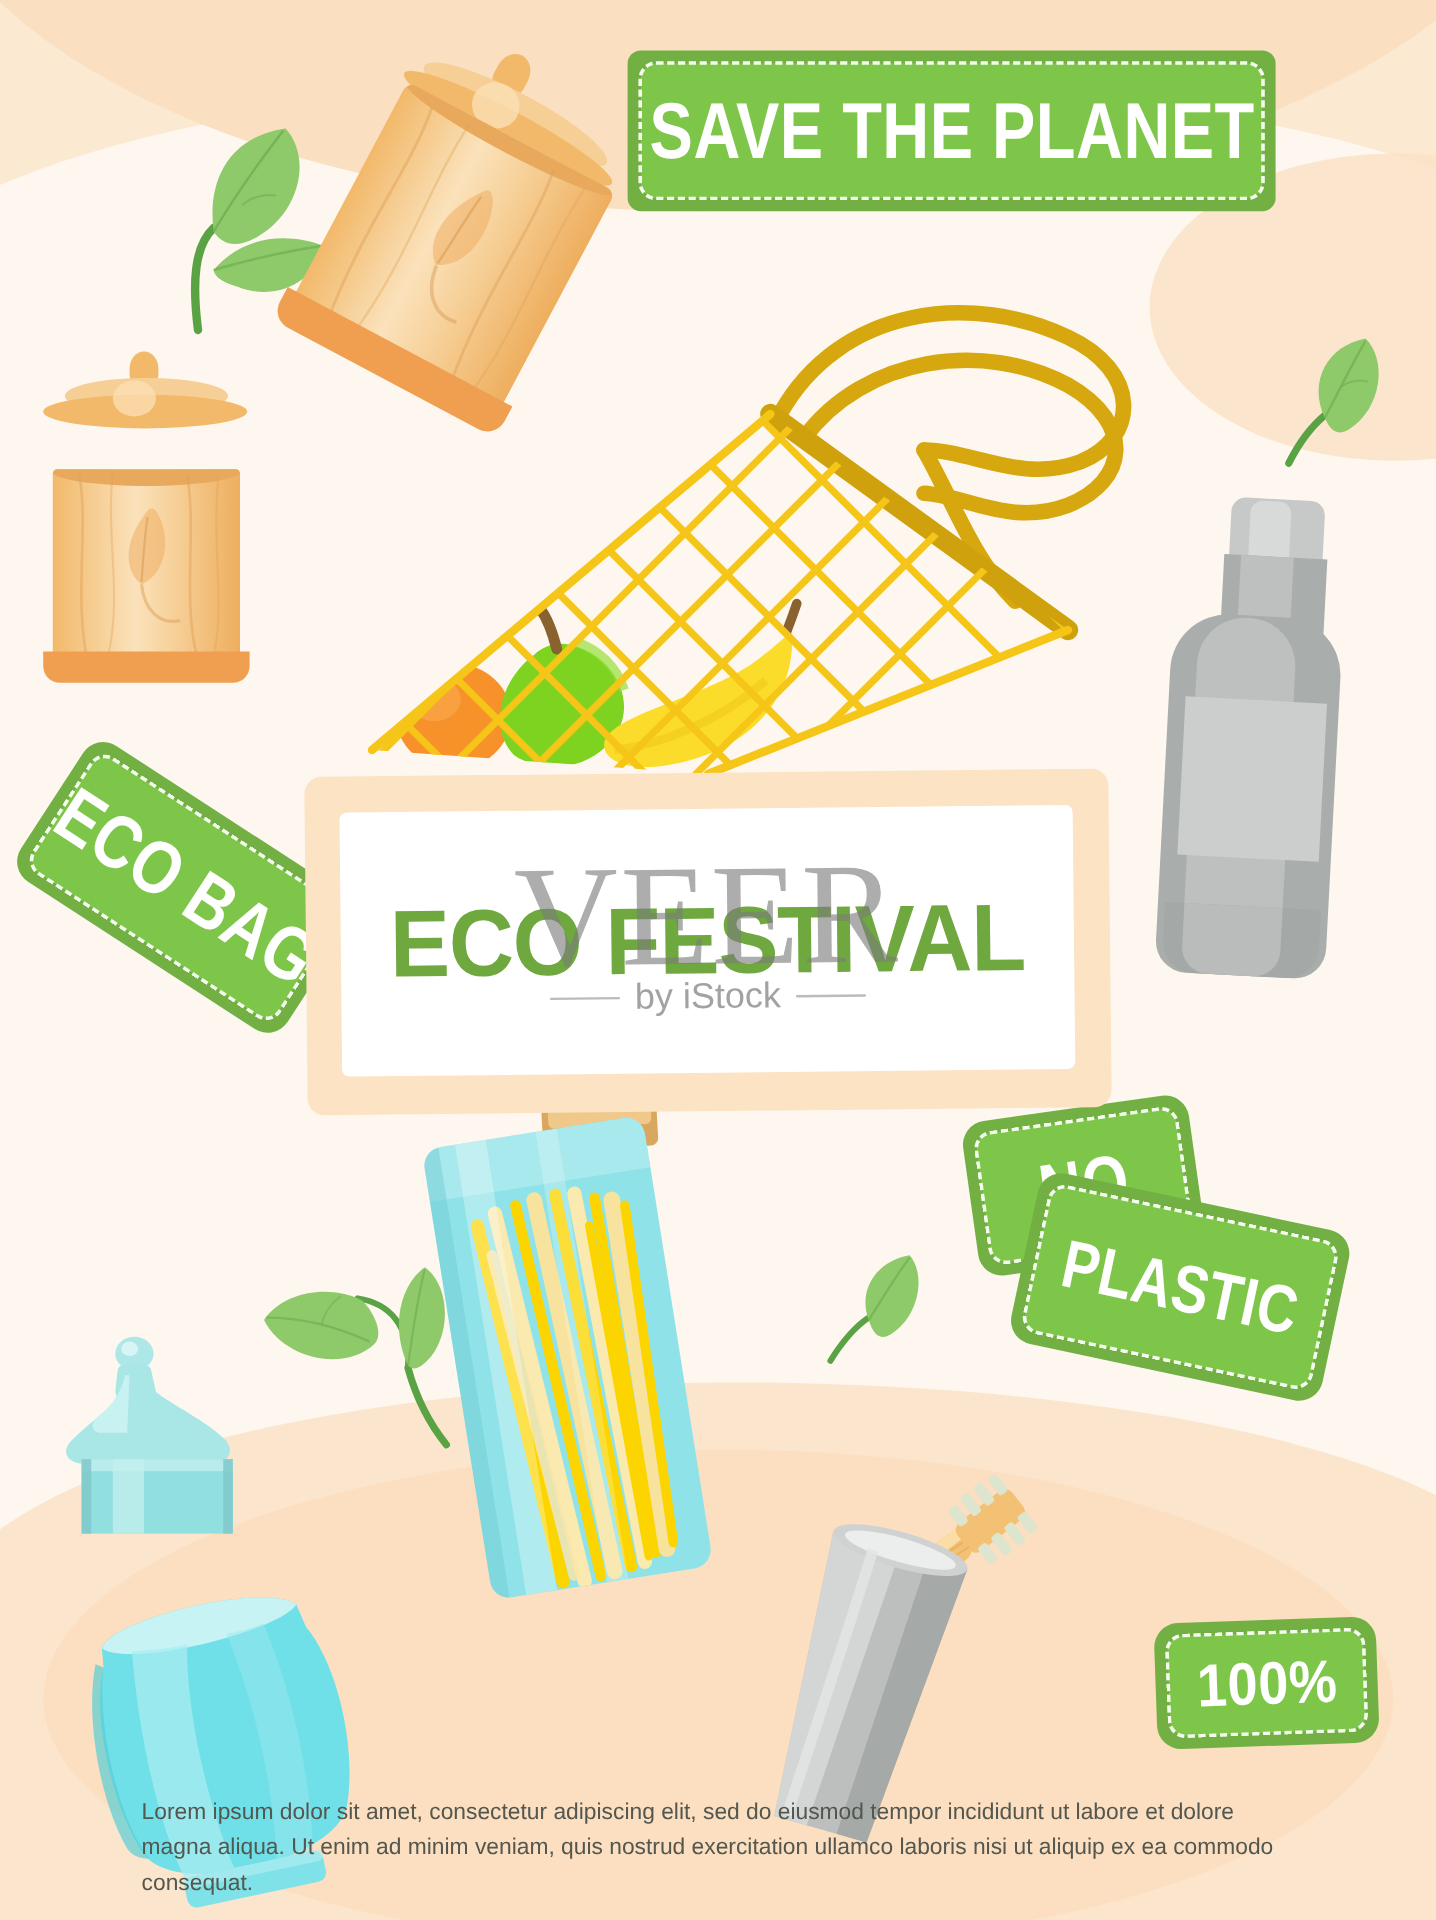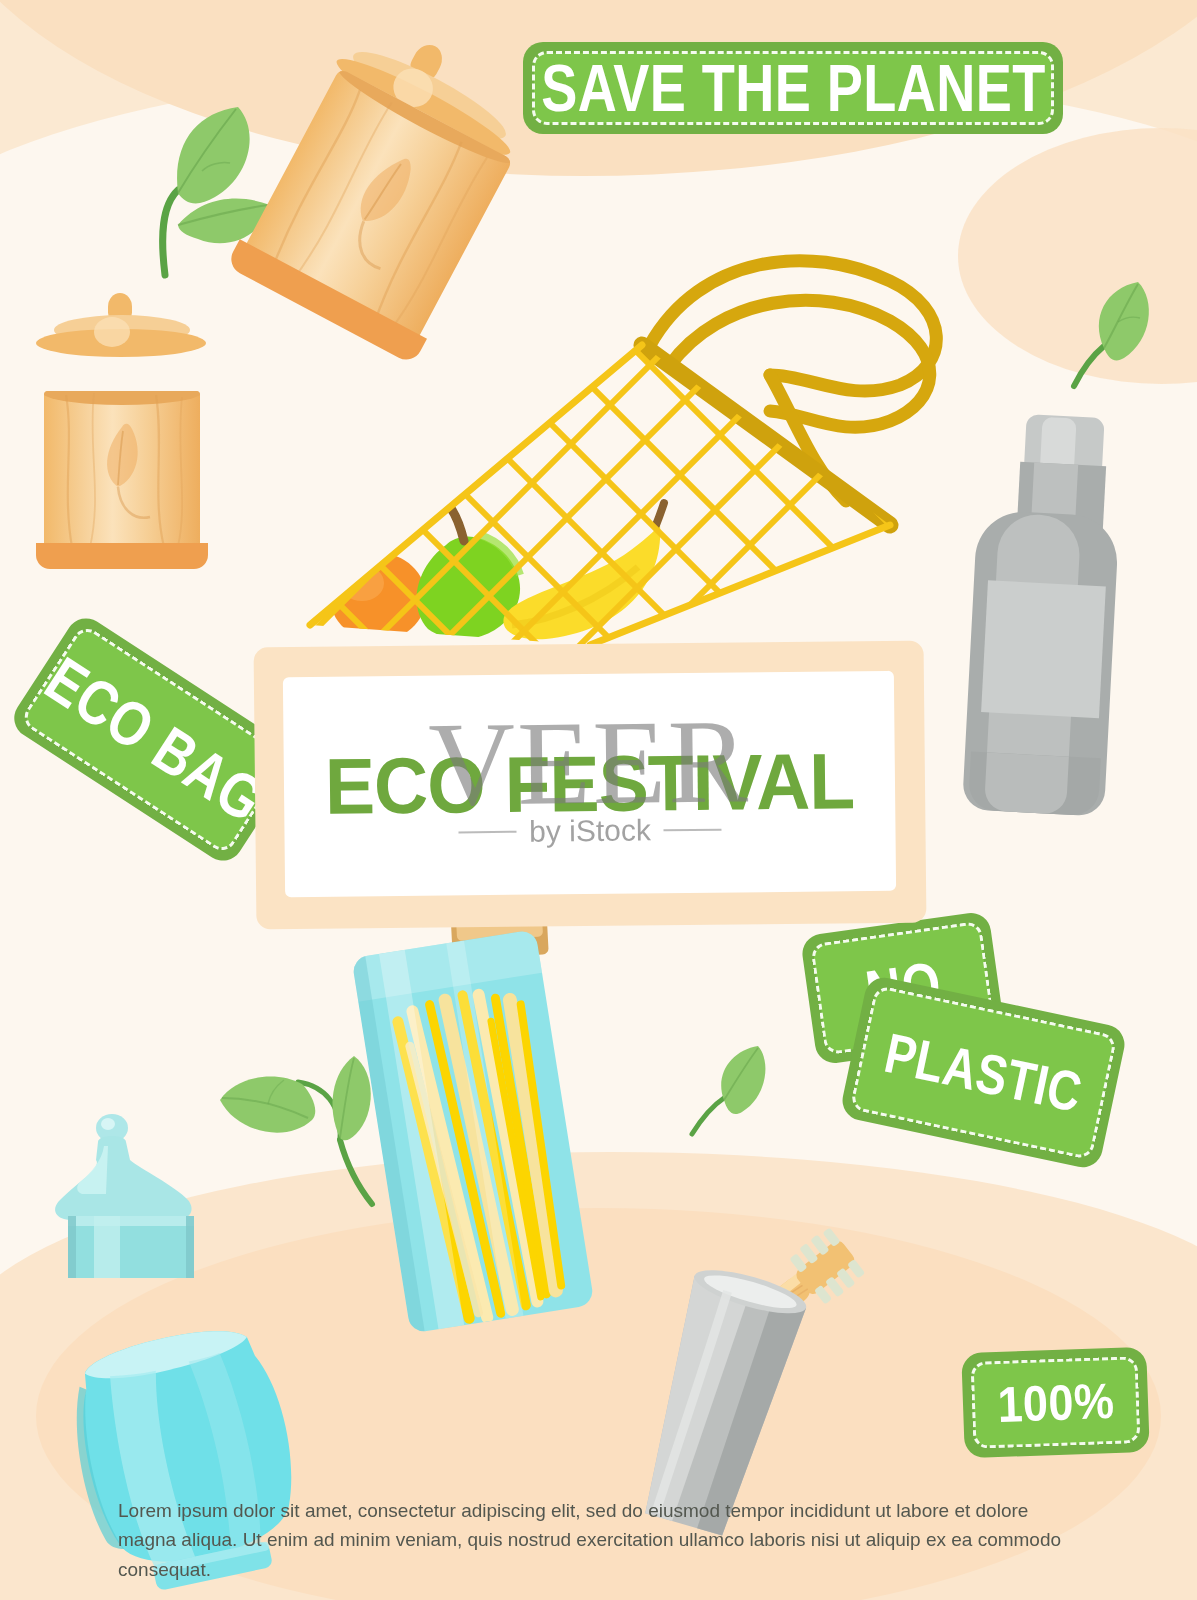--- a/index.html
+++ b/index.html
@@ -69,21 +69,21 @@
   .badge .txt{
     color:#ffffff;
     font-weight:bold;
     font-family:"Liberation Sans Narrow","Liberation Sans",sans-serif;
     letter-spacing:.5px;
     white-space:nowrap;
     transform:scaleX(.82);
     line-height:1;
   }
 
-  #badge-save{ left:523px; top:42px; width:540px; height:92px; }
+  #badge-save{ left:523px; top:42px; width:540px; height:134px;border-radius:11px; }
   #badge-save .txt{ font-size:66px; }
 
   #badge-ecobag{ left:22px; top:672px; width:265px; height:135px;
                  transform:rotate(33deg); }
   #badge-ecobag .txt{ font-size:63px; }
 
   #badge-no{ left:808px; top:923px; width:190px; height:130px;
              transform:rotate(-8deg); }
   #badge-no .txt{ font-size:60px; }
 

